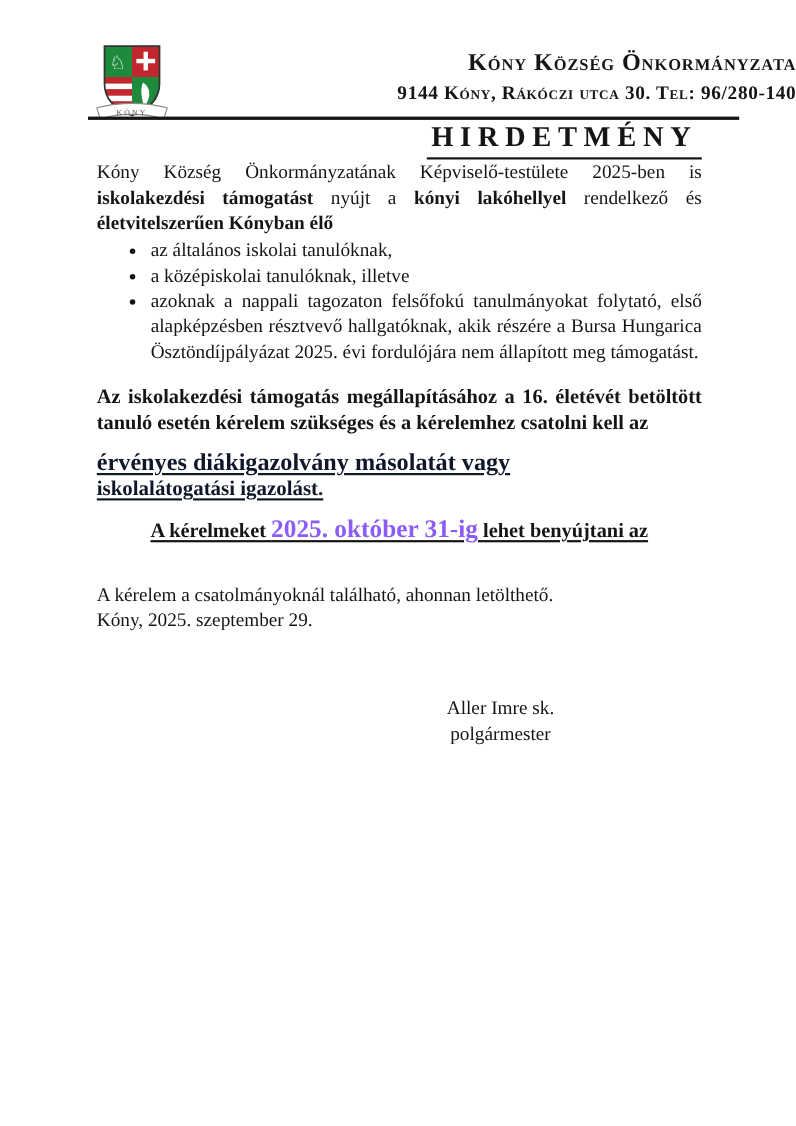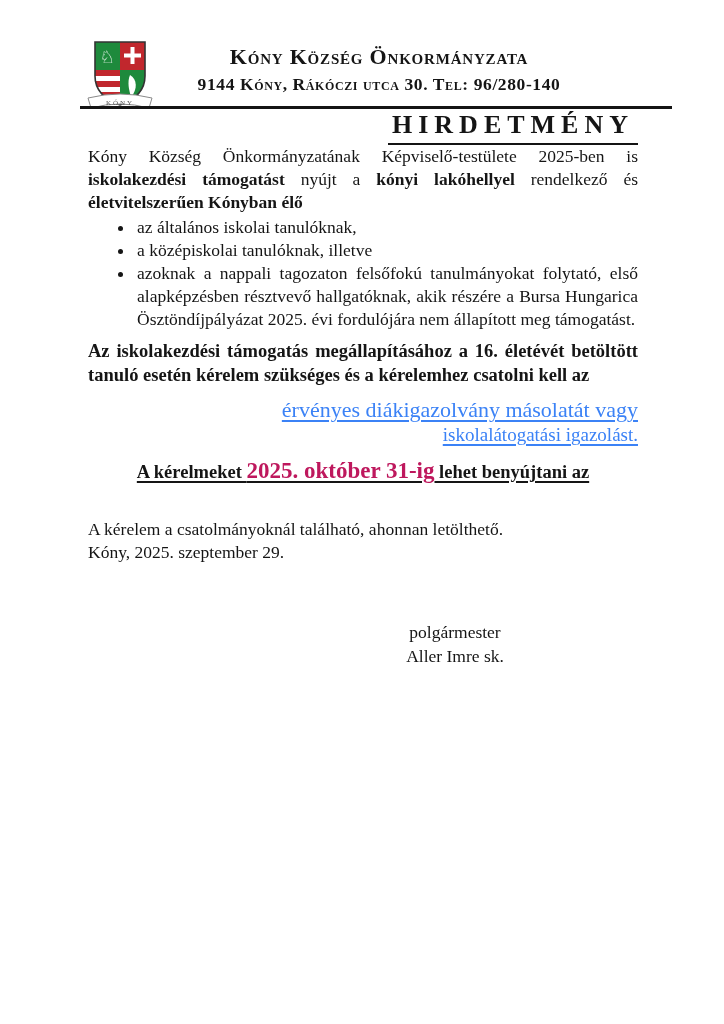--- a/index.html
+++ b/index.html
@@ -29,21 +29,21 @@
     height: 0;
     border-top: 3.5px solid #141414;
   }
   .logo-wrap {
     position: absolute;
     left: 86px;
     top: 38px;
     width: 68px;
     height: 76px;
   }
-  .head-text { text-align: center; padding-left: 34px; }
+  .head-text { text-align: right; padding-left: 34px; }
   .org-name {
     font-weight: bold;
     font-variant: small-caps;
     font-size: 22px;
     letter-spacing: 0.8px;
     line-height: 26px;
   }
   .org-addr {
     font-weight: bold;
     font-variant: small-caps;
@@ -79,27 +79,27 @@
     margin-top: 2px;
     padding-left: 47px;
     font-size: 17.5px;
     line-height: 23px;
   }
   ul.bullet-list li { padding-left: 2px; }
 
   .under16 { margin-top: 13px; }
 
   .over16 {
-    margin-top: 9px;
+    margin-top: 19px;
     font-weight: bold;
     font-size: 18.5px;
     line-height: 23.5px;
   }
 
-  .red-heading { text-align: right; margin-top: 9px; color: #3b82f6; font-weight: normal; }
+  .red-heading { text-align: left; margin-top: 9px; color: #0f172a; font-weight: bold; }
   .red-heading .line1 {
     font-size: 22px;
     line-height: 27px;
     text-decoration: underline;
     text-decoration-thickness: 2px;
     text-underline-offset: 3px;
   }
   .red-heading .line2 {
     font-size: 19px;
     line-height: 24px;
@@ -112,21 +112,21 @@
   .deadline .dl-line {
     font-size: 18.5px;
     line-height: 25px;
   }
   .deadline .u {
     text-decoration: underline;
     text-decoration-thickness: 2px;
     text-underline-offset: 3px;
   }
   .deadline .red-big {
-    color: #be185d;
+    color: #8b5cf6;
     font-size: 23px;
   }
 
   .attachment-note { margin-top: 33px; }
   .dateline { }
 
   .signature {
     margin-top: 56px;
     margin-left: 242px;
     width: 250px;
@@ -197,18 +197,18 @@
 
     <div class="deadline">
       <div class="dl-line"><span class="u"><span>A kérelmeket </span><span class="red-big">2025. október 31-ig</span><span> lehet benyújtani az</span></span></div>
     </div>
 
     <p class="body-p attachment-note">A kérelem a csatolmányoknál található, ahonnan letölthető.</p>
 
     <p class="body-p dateline">Kóny, 2025. szeptember 29.</p>
 
     <div class="signature">
+      <div>Aller Imre sk.</div>
       <div>polgármester</div>
-      <div>Aller Imre sk.</div>
     </div>
 
   </main>
 </div>
 
 </body></html>

